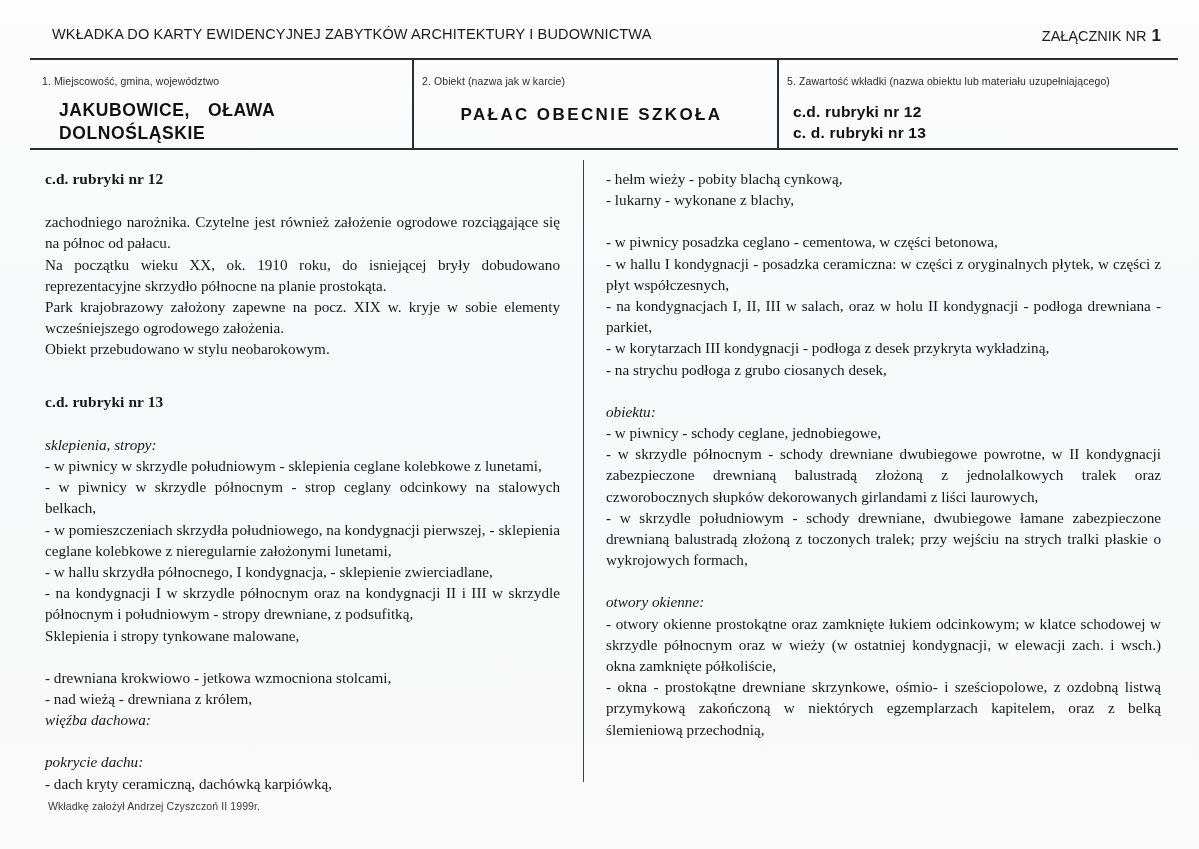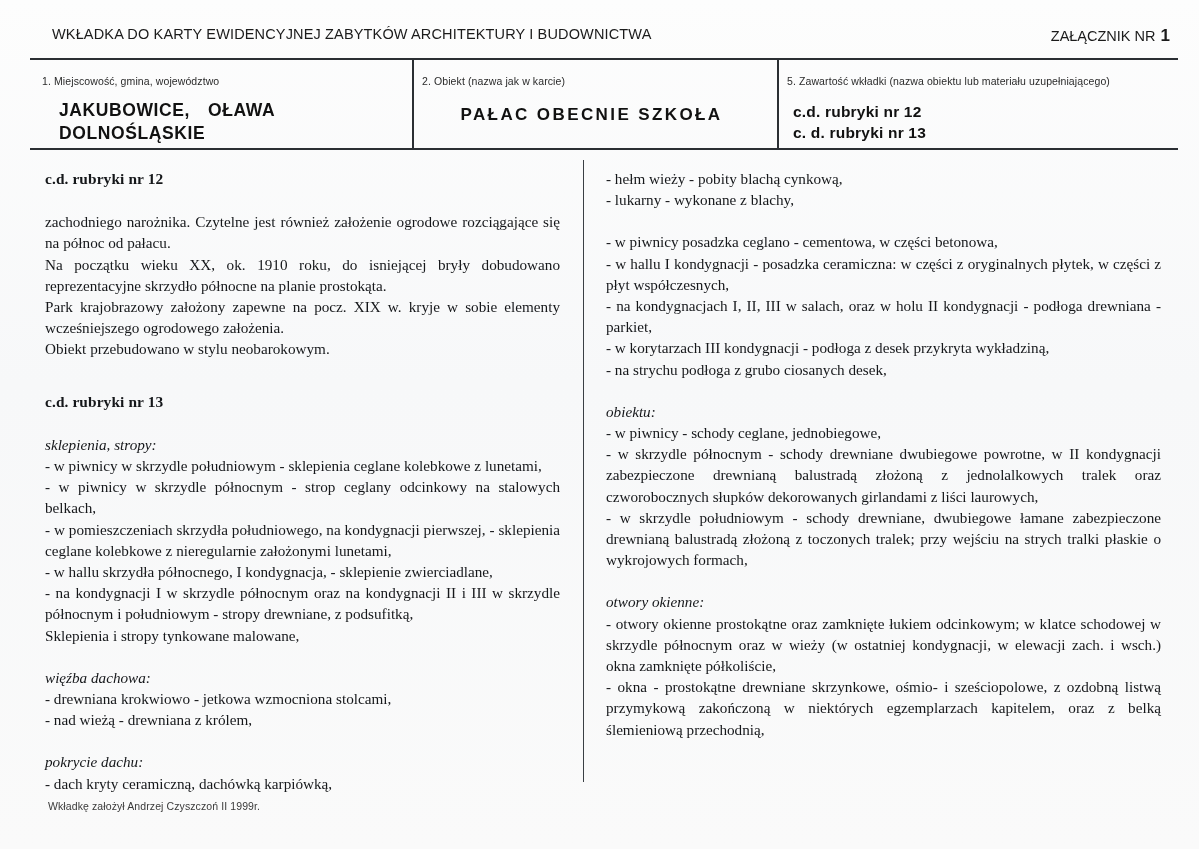--- a/index.html
+++ b/index.html
@@ -45,21 +45,21 @@
     letter-spacing: 0.15px;
     color: #1b1b1b;
     margin-left: 22px;
     white-space: nowrap;
   }
   .annex {
     font-family: "Liberation Sans", sans-serif;
     font-size: 14.5px;
     color: #1b1b1b;
     white-space: nowrap;
-    margin-right: 8px;
+    margin-right: 17px;
   }
   .annex .annex-num {
     font-weight: bold;
     font-size: 17px;
     margin-left: 5px;
     vertical-align: -0.5px;
   }
 
   
   .rule {
@@ -225,22 +225,22 @@
   <div class="col-div"></div>
 
   <div class="col" id="col-left">
     <p class="blk head">c.d. rubryki nr 12</p>
     <p class="blk para">zachodniego narożnika. Czytelne jest również założenie ogrodowe rozciągające się na północ od pałacu.<br>Na początku wieku XX, ok. 1910 roku, do isniejącej bryły dobudowano reprezentacyjne skrzydło północne na planie prostokąta.<br>Park krajobrazowy założony zapewne na pocz. XIX w. kryje w sobie elementy wcześniejszego ogrodowego założenia.<br>Obiekt przebudowano w stylu neobarokowym.</p>
     <div class="spacer-lg"></div>
     <p class="blk head">c.d. rubryki nr 13</p>
     <p class="blk sub">sklepienia, stropy:</p>
     <p class="blk para">- w piwnicy w skrzydle południowym - sklepienia ceglane kolebkowe z lunetami,<br>- w piwnicy w skrzydle północnym - strop ceglany odcinkowy na stalowych belkach,<br>- w pomieszczeniach skrzydła południowego, na kondygnacji pierwszej, - sklepienia ceglane kolebkowe z nieregularnie założonymi lunetami,<br>- w hallu skrzydła północnego, I kondygnacja, - sklepienie zwierciadlane,<br>- na kondygnacji I w skrzydle północnym oraz na kondygnacji II i III w skrzydle północnym i południowym - stropy drewniane, z podsufitką,<br>Sklepienia i stropy tynkowane malowane,</p>
     <div class="spacer-md"></div>
+    <p class="blk para">- drewniana krokwiowo - jetkowa wzmocniona stolcami,<br>- nad wieżą - drewniana z królem,</p>
     <p class="blk sub">więźba dachowa:</p>
-    <p class="blk para">- drewniana krokwiowo - jetkowa wzmocniona stolcami,<br>- nad wieżą - drewniana z królem,</p>
     <div class="spacer-md"></div>
     <p class="blk sub">pokrycie dachu:</p>
     <p class="blk para">- dach kryty ceramiczną, dachówką karpiówką,</p>
   </div>
 
   <div class="col" id="col-right">
     <p class="blk para">- hełm wieży - pobity blachą cynkową,<br>- lukarny - wykonane z blachy,</p>
     <div class="spacer-md"></div>
     <p class="blk para">- w piwnicy posadzka ceglano - cementowa, w części betonowa,<br>- w hallu I kondygnacji - posadzka ceramiczna: w części z oryginalnych płytek, w części z płyt współczesnych,<br>- na kondygnacjach I, II, III w salach, oraz w holu II kondygnacji - podłoga drewniana - parkiet,<br>- w korytarzach III kondygnacji - podłoga z desek przykryta wykładziną,<br>- na strychu podłoga z grubo ciosanych desek,</p>
     <div class="spacer-md"></div>

